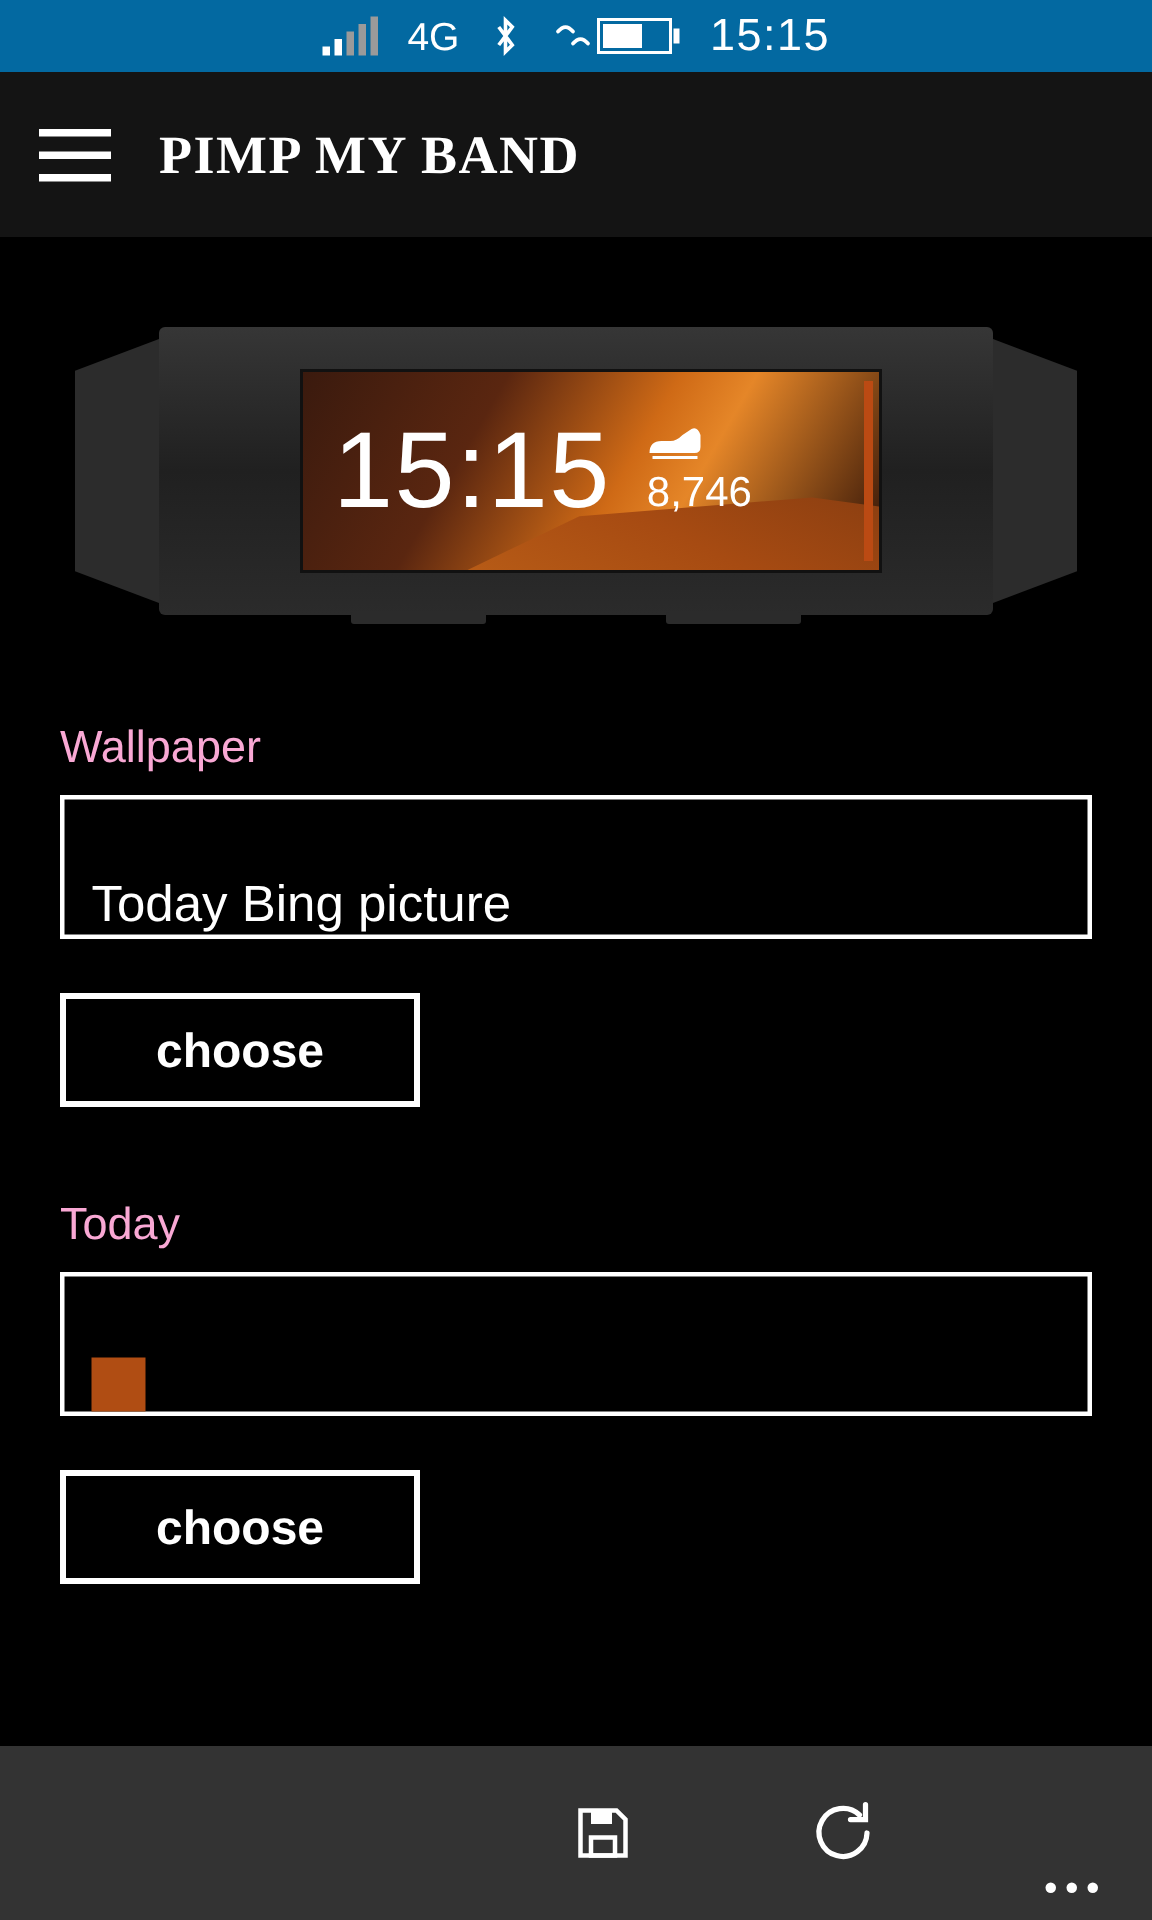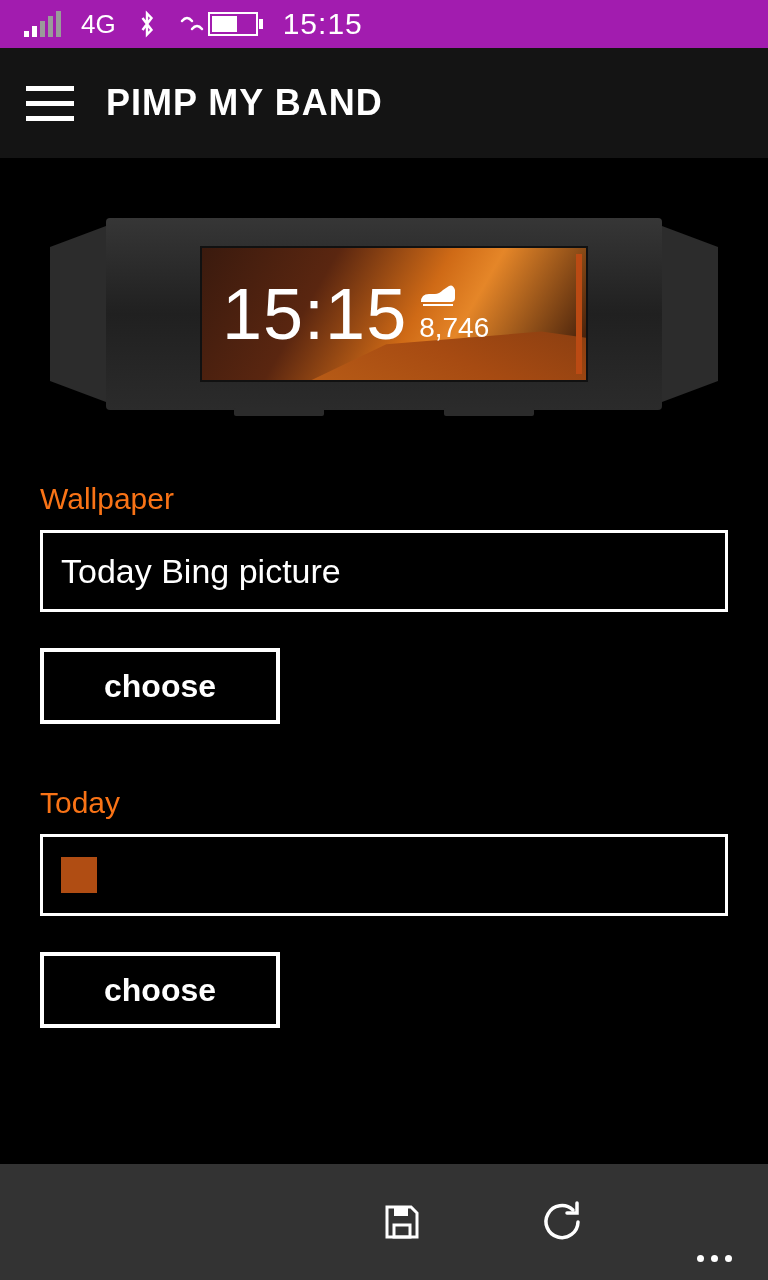--- a/index.html
+++ b/index.html
@@ -9,25 +9,25 @@
     color: #fff;
     font-family: "Segoe UI", -apple-system, sans-serif;
     font-weight: 300;
     display: flex;
     flex-direction: column;
   }
 
   
   .statusbar {
     height: 48px;
-    background: #a21caf;
+    background: #0369a1;
     display: flex;
     align-items: center;
     padding: 0 24px;
-    justify-content: flex-start;
+    justify-content: center;
     font-size: 26px;
   }
   .status-left { display: flex; align-items: center; gap: 20px; }
   .status-right { display: flex; align-items: center; gap: 20px; }
   .signal-bars { display: flex; align-items: flex-end; gap: 3px; height: 26px; }
   .signal-bars span { width: 5px; background: #9a9a9a; }
   .signal-bars span.on { background: #fff; }
   .b1{height:6px}.b2{height:11px}.b3{height:16px}.b4{height:21px}.b5{height:26px}
   .nfc-icon svg, .bt-icon svg { display:block; }
   .battery { display:flex; align-items:center; }
@@ -37,20 +37,21 @@
   .clock { font-size: 30px; letter-spacing: 1px; }
 
   
   .titlebar {
     height: 110px;
     display: flex;
     align-items: center;
     gap: 32px;
     padding: 0 26px;
     background: #141414;
+    font-family: Liberation Serif, serif;
   }
   .hamburger { display:flex; flex-direction:column; gap:10px; cursor:pointer; }
   .hamburger span { width:48px; height:5px; background:#fff; }
   .app-title { font-size: 36px; font-weight: 600; letter-spacing: 1px; }
 
   
   .content {
     flex:1;
     background:#000;
     padding: 0 40px;
@@ -99,29 +100,29 @@
   .mountain::before {
     content:"";
     position:absolute;
     width:200%; height:160%;
     left:-30%; top:10%;
     background: linear-gradient(40deg,#e68b22 0%, #a74b12 50%, #3a1a0e 100%);
     transform: rotate(-14deg);
     clip-path: polygon(0 60%, 40% 30%, 60% 42%, 100% 100%, 0 100%);
   }
   .band-time { position:relative; font-size: 72px; font-weight:300; letter-spacing:1px; }
-  .band-meta { position:relative; margin-left:12px; display:flex; flex-direction:column; align-items:flex-start; gap:4px; }
+  .band-meta { position:relative; margin-left:24px; display:flex; flex-direction:column; align-items:flex-start; gap:4px; }
   .band-meta .steps { font-size:28px; font-weight:400; }
 
   
-  .section-label { color:#f97316; font-size:30px; font-weight:300; margin-top:24px; margin-bottom:14px;}
+  .section-label { color:#f9a8d4; font-size:30px; font-weight:300; margin-top:24px; margin-bottom:14px;}
   .select-box {
     border:3px solid #fff;
-    height:82px;
-    display:flex; align-items:center;
+    height:96px;
+    display:flex; align-items:flex-end;
     padding: 0 18px;
     gap: 20px;
     font-size:34px;
     cursor:pointer;
   }
   .swatch { width:36px; height:36px; }
   .btn {
     border:4px solid #fff;
     width:240px; height:76px;
     display:flex; align-items:center; justify-content:center;

